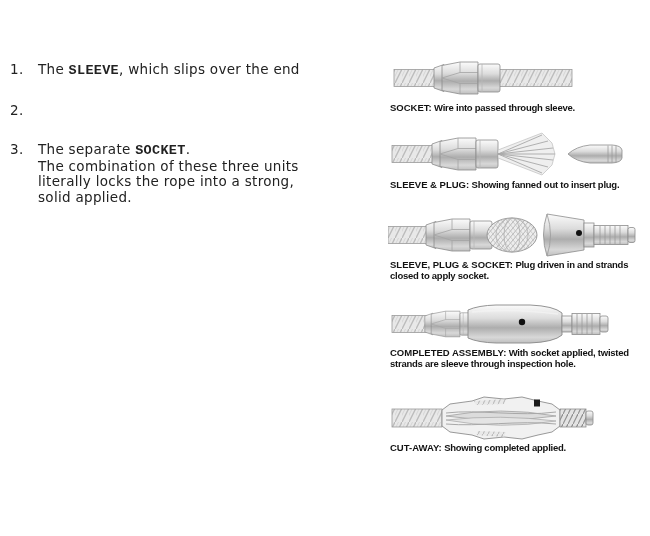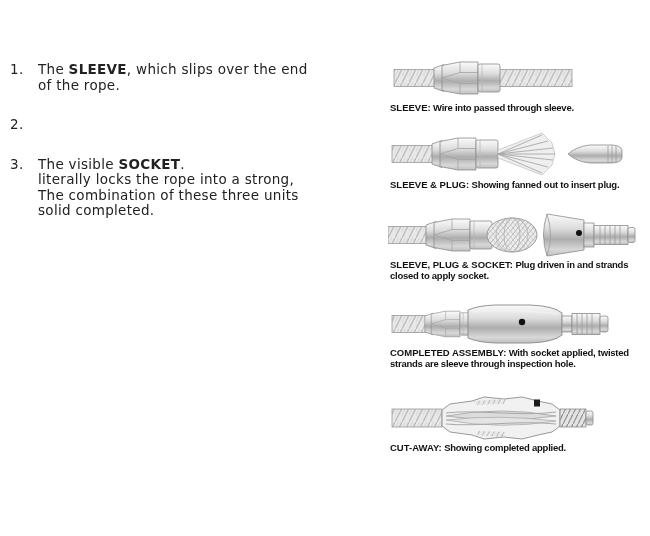--- a/index.html
+++ b/index.html
@@ -4,21 +4,21 @@
 <style>
   html,body{margin:0;padding:0;background:#fff;}
   .canvas{position:relative;width:650px;height:536px;background:#ffffff;overflow:hidden;
           font-family:"DejaVu Sans",sans-serif;}
   
   .list{position:absolute;left:10px;top:62px;width:352px;color:#222;
         font-size:13.5px;line-height:15.5px;letter-spacing:0.3px;}
   .item{display:flex;margin-bottom:24px;}
   .item .num{flex:0 0 28px;}
   .item .body{flex:1;}
-  .kw{font-weight:bold;}
+  .kw{font-weight:bold;font-family:Liberation Mono, monospace;}
   
   .fig-svg{position:absolute;left:388px;}
   .cap{position:absolute;left:390px;width:266px;color:#121212;
        font-family:"Liberation Sans",sans-serif;font-size:9.5px;line-height:11px;
        font-weight:bold;letter-spacing:-0.25px;}
   .cap b{letter-spacing:0;}
   #fig1{top:55px;}  #cap1{top:102px;}
   #fig2{top:130px;} #cap2{top:179px;}
   #fig3{top:210px;} #cap3{top:259px;}
   #fig4{top:301px;} #cap4{top:347px;}
@@ -60,44 +60,43 @@
         <path d="M14,-14 L14,14" stroke="#b7b7b7" stroke-width="0.8" fill="none"></path>
       </g>
     </defs>
   </svg>
 
   <div class="list">
     <div class="item">
       <div class="num">1.</div>
       <div class="body">
         <div><span>The </span><span class="kw">SLEEVE</span><span>, which slips over the end</span></div>
-        <div>of the rope.</div>
       </div>
     </div>
     <div class="item">
       <div class="num">2.</div>
       <div class="body">
       </div>
     </div>
     <div class="item">
       <div class="num">3.</div>
       <div class="body">
-        <div><span>The visible </span><span class="kw">SOCKET</span><span>.</span></div>
+        <div><span>The separate </span><span class="kw">SOCKET</span><span>.</span></div>
+        <div>The combination of these three units</div>
         <div>literally locks the rope into a strong,</div>
-        <div>The combination of these three units</div>
-        <div>solid completed.</div>
+        <div>solid applied.</div>
       </div>
     </div>
   </div>
 
   <svg id="fig1" class="fig-svg" width="262" height="46" viewBox="0 0 262 46">
     <rect x="6" y="14.5" width="178" height="17" fill="url(#pRope)" stroke="#9a9a9a" stroke-width="0.8"></rect>
     <use href="#sleeveShape" transform="translate(80,23)"></use>
   </svg>
-  <div id="cap1" class="cap"><b>SLEEVE:</b> <span>Wire into passed through sleeve.</span></div>
+  <div id="cap1" class="cap"><b>SOCKET:</b> <span>Wire into passed through sleeve.</span></div>
 
   <svg id="fig2" class="fig-svg" width="262" height="48" viewBox="0 0 262 48">
     <rect x="4" y="15.5" width="50" height="17" fill="url(#pRope)" stroke="#9a9a9a" stroke-width="0.8"></rect>
     <use href="#sleeveShape" transform="translate(78,24)"></use>
     <path d="M110,20 L154,3 L164,13 L167,24 L164,35 L154,45 L110,28 Z" fill="#efefef" stroke="#b3b3b3" stroke-width="0.6"></path>
     <path d="M110,24 L154,5 M110,24 L160,11 M110,24 L165,18 M110,24 L167,24 M110,24 L165,30 M110,24 L160,37 M110,24 L154,43" fill="none" stroke="#a8a8a8" stroke-width="0.9"></path>
     <path d="M180,24 Q188,16.5 202,15 L224,15 Q233,15.5 234,20 L234,28 Q233,32.5 224,33 L202,33 Q188,31.5 180,24 Z" fill="url(#gMetal)" stroke="#8c8c8c" stroke-width="0.8"></path>
     <path d="M220,15.5 L220,32.5 M224,15.5 L224,32.5 M228,16 L228,32" fill="none" stroke="#9a9a9a" stroke-width="0.8"></path>
   </svg>
   <div id="cap2" class="cap"><b>SLEEVE &amp; PLUG:</b> <span>Showing fanned out to insert plug.</span></div>

